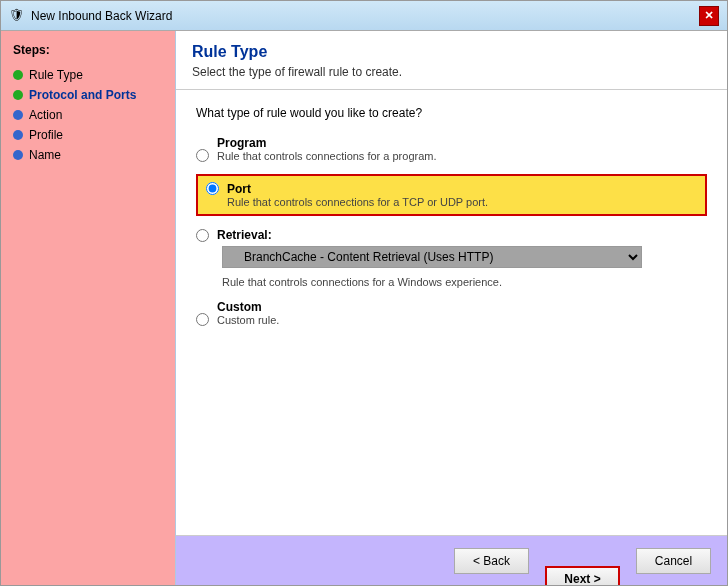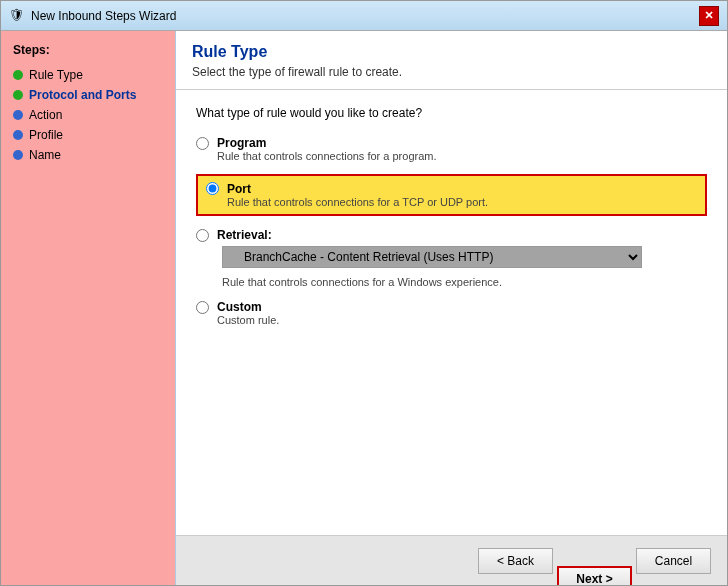--- a/index.html
+++ b/index.html
@@ -151,21 +151,21 @@
     }
 
     .option-group {
       display: flex;
       flex-direction: column;
       gap: 12px;
     }
 
     .option-item {
       display: flex;
-      align-items: flex-start;
+      align-items: flex-end;
       gap: 8px;
     }
 
     .option-item input[type="radio"] {
       margin-top: 1px;
       cursor: pointer;
     }
 
     .option-content {
       display: flex;
@@ -215,22 +215,22 @@
     }
 
     
     .footer {
       height: 50px;
       border-top: 1px solid #ccc;
       display: flex;
       align-items: center;
       justify-content: flex-end;
       padding: 8px 16px;
-      gap: 4px;
-      background: #e5e5e5;
+      gap: 16px;
+      background: #c4b5fd;
       flex-shrink: 0;
     }
 
     .btn {
       min-width: 75px;
       height: 26px;
       font-size: 12px;
       border: 1px solid #aaa;
       background: linear-gradient(to bottom, #f8f8f8, #e0e0e0);
       cursor: pointer;
@@ -255,21 +255,21 @@
     }
   </style>
 </head>
 <body>
 
 <div class="window">
 
   <div class="title-bar">
     <div class="title-bar-left">
       <span class="title-bar-icon">🛡</span>
-      <span class="title-bar-title">New Inbound Steps Wizard</span>
+      <span class="title-bar-title">New Inbound Back Wizard</span>
     </div>
     <div class="title-bar-close">✕</div>
   </div>
 
   <div class="content-area">
 
     <div class="sidebar">
       <div class="steps-label">Steps:</div>
 
       <div class="step-item">

